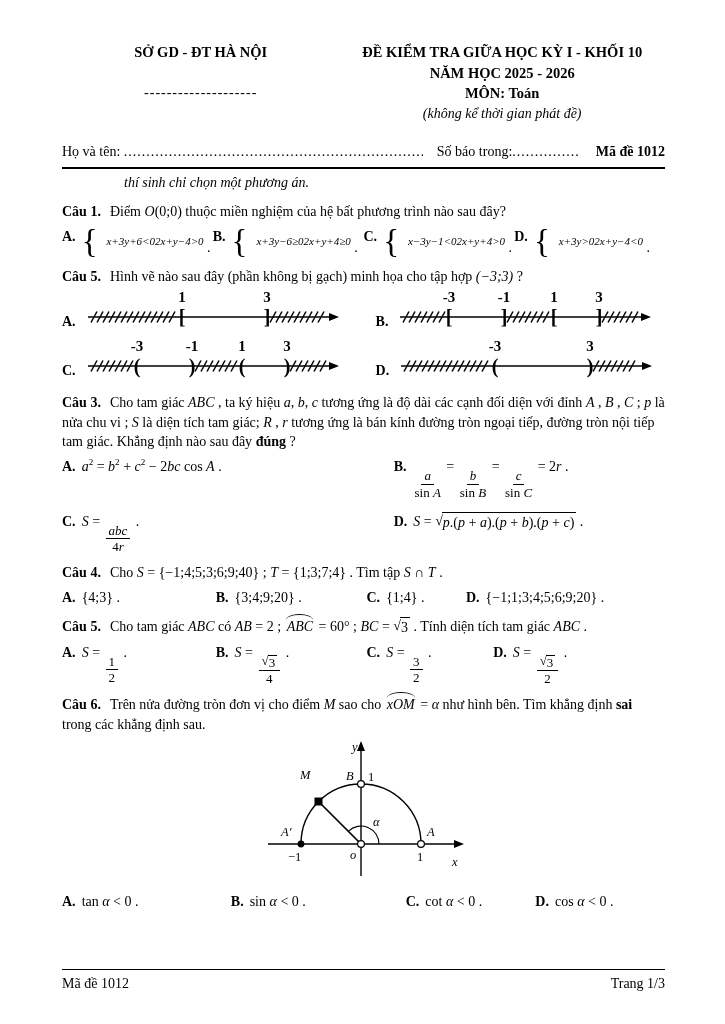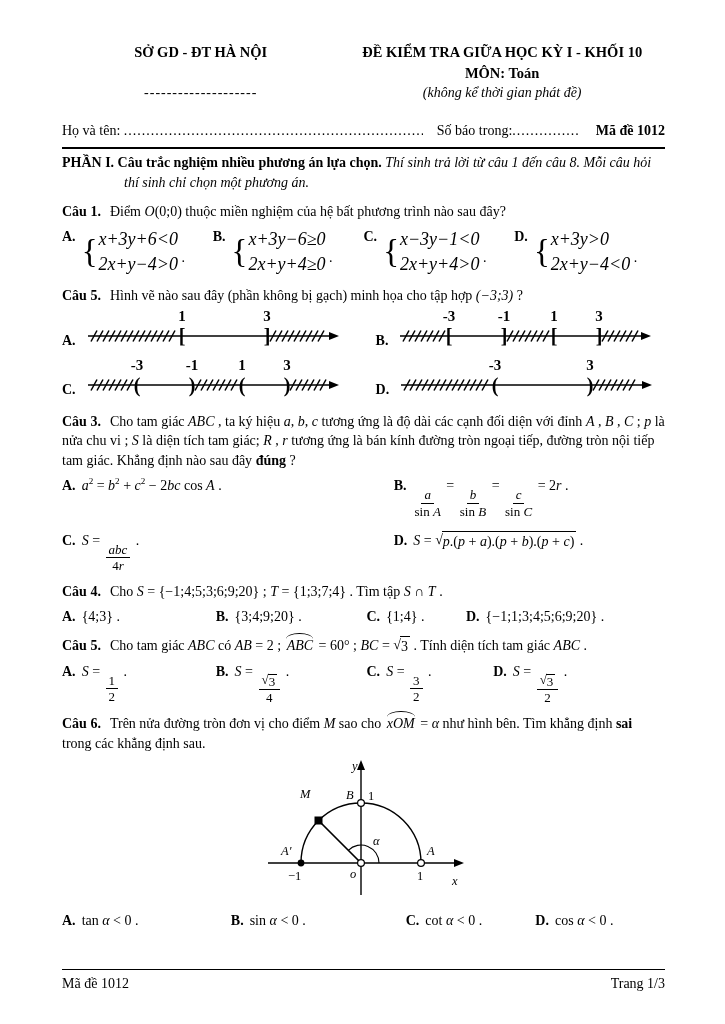--- a/index.html
+++ b/index.html
@@ -48,21 +48,21 @@
   .frac>.fn{border-bottom:1.2px solid #000;padding:0 3px 1px;}
   .frac>.fd{padding-top:1px;}
   .sqrt{display:inline-flex;align-items:flex-start;}
   .sqrt .rsign{position:relative;top:-1px;}
   .sqrt .rad{border-top:1.3px solid #000;padding:0 2px 0 1px;margin-left:-1px;}
   .hat{position:relative;font-style:italic;padding:0 2px;display:inline-block;}
   .hat::before{content:"";position:absolute;left:6%;right:6%;top:-3px;height:5px;
         border-top:1.4px solid #000;border-radius:50% 50% 0 0 / 100% 100% 0 0;}
   .sys{display:inline-flex;align-items:center;}
   .sys .brace{font-size:33px;font-weight:400;line-height:0.9;margin-right:1px;}
-  .sys .rows{display:inline-flex;flex-direction:column;font-size:18px;line-height:1.4;}
+  .sys .rows{display:inline-flex;font-size:11px;line-height:1.4;margin-left:8px;}
   
   .nlgrid{display:grid;grid-template-columns:52% 48%;row-gap:3px;margin-top:2px;}
   .nl{display:flex;align-items:flex-end;}
   .nl .ol{margin-bottom:3px;}
   
   .figwrap{text-align:center;margin:4px 0 0 0;}
   
   .footer{margin-top:auto;border-top:1.7px solid #000;display:flex;
           justify-content:space-between;padding-top:4px;font-size:14px;}
 </style>
@@ -71,35 +71,35 @@
 
 <div class="page">
 
   <div class="hdr">
     <div class="hdr-left">
       <div class="hl-b">SỞ GD - ĐT HÀ NỘI</div>
       <div class="hdr-dashes">--------------------</div>
     </div>
     <div class="hdr-right">
       <div class="hl-b">ĐỀ KIỂM TRA GIỮA HỌC KỲ I - KHỐI 10</div>
+      <div class="hl-b">NĂM HỌC 2025 - 2026</div>
       <div class="hl-b">MÔN: Toán</div>
       <div class="hl-i">(không kể thời gian phát đề)</div>
     </div>
   </div>
 
   <div class="info">
     <span class="info-name"><span>Họ và tên:</span> <span class="dots">............................................................................</span></span>
     <span class="info-sbd"><span>Số báo trong:</span><span class="dots">...............</span></span>
     <span class="info-code">Mã đề 1012</span>
   </div>
 
   <div class="rule"></div>
 
   <div class="part">
-    <div><span style="font-weight: bold;">PHẦN I. Câu trắc nghiệm nhiều phương án lựa chọn. </span><span style="font-style: italic;">Thí sinh trả lời từ câu 1 đến câu 8. Mỗi câu hỏi</span></div>
     <div class="cont"><span style="font-style: italic;">thí sinh chỉ chọn một phương án.</span></div>
   </div>
 
   <div class="q">
     <div><span class="qnum">Câu 1.</span><span><span>Điểm </span><span style="font-style: italic;">O</span><span>(0;0)</span><span> thuộc miền nghiệm của hệ bất phương trình nào sau đây?</span></span></div>
     <div class="optrow row-q1">
       <span class="opt">
           <span class="ol">A.</span>
           <span><span class="sys">
               <span class="brace">{</span>
@@ -317,21 +317,21 @@
           <span class="ol">D.</span>
           <span><span style="font-style: italic;">S</span><span> = </span><span class="sqrt">
               <span class="rsign">√</span>
               <span class="rad"><span style="font-style: italic;">p</span><span>.(</span><span style="font-style: italic;">p</span><span> + </span><span style="font-style: italic;">a</span><span>).(</span><span style="font-style: italic;">p</span><span> + </span><span style="font-style: italic;">b</span><span>).(</span><span style="font-style: italic;">p</span><span> + </span><span style="font-style: italic;">c</span><span>)</span></span>
             </span><span> .</span></span>
         </span>
     </div>
   </div>
 
   <div class="q">
-    <div><span class="qnum">Câu 4.</span><span><span>Cho </span><span style="font-style: italic;">S</span><span> = {−1;4;5;3;6;9;20} ;  </span><span style="font-style: italic;">T</span><span> = {1;3;7;4} . Tìm tập </span><span style="font-style: italic;">S</span><span> ∩ </span><span style="font-style: italic;">T</span><span> .</span></span></div>
+    <div><span class="qnum">Câu 4.</span><span><span>Cho </span><span style="font-style: italic;">S</span><span> = {−1;4;5;3;6;9;40} ;  </span><span style="font-style: italic;">T</span><span> = {1;3;7;4} . Tìm tập </span><span style="font-style: italic;">S</span><span> ∩ </span><span style="font-style: italic;">T</span><span> .</span></span></div>
     <div class="optrow row-q4">
       <span class="opt">
           <span class="ol">A.</span>
           <span><span>{4;3} .</span></span>
         </span>
       <span class="opt">
           <span class="ol">B.</span>
           <span><span>{3;4;9;20} .</span></span>
         </span>
       <span class="opt">

